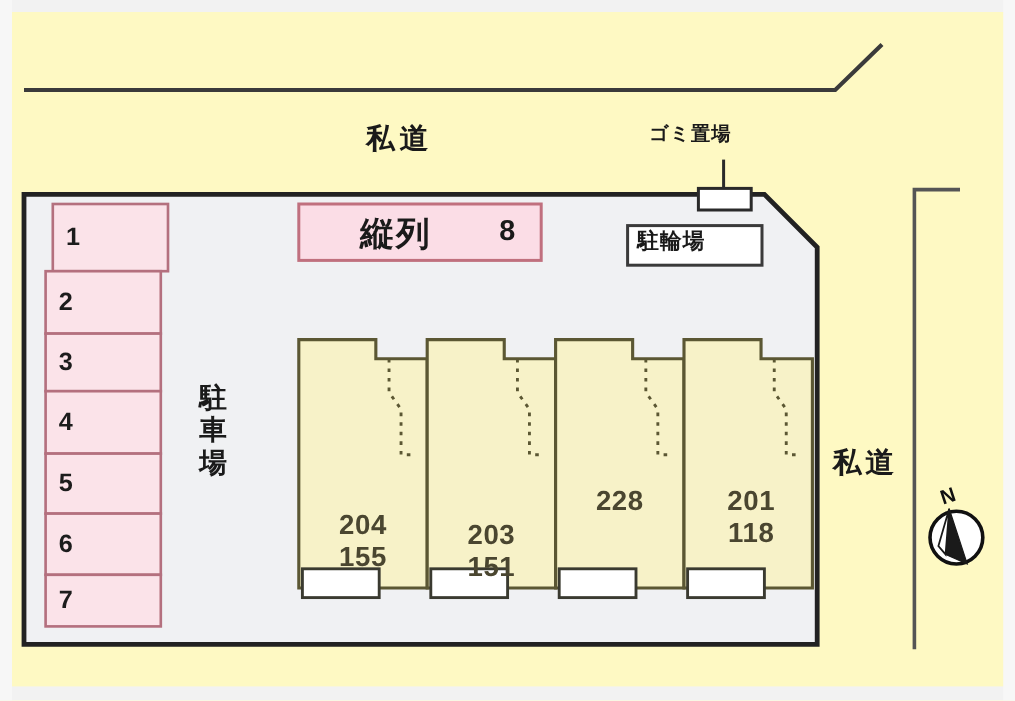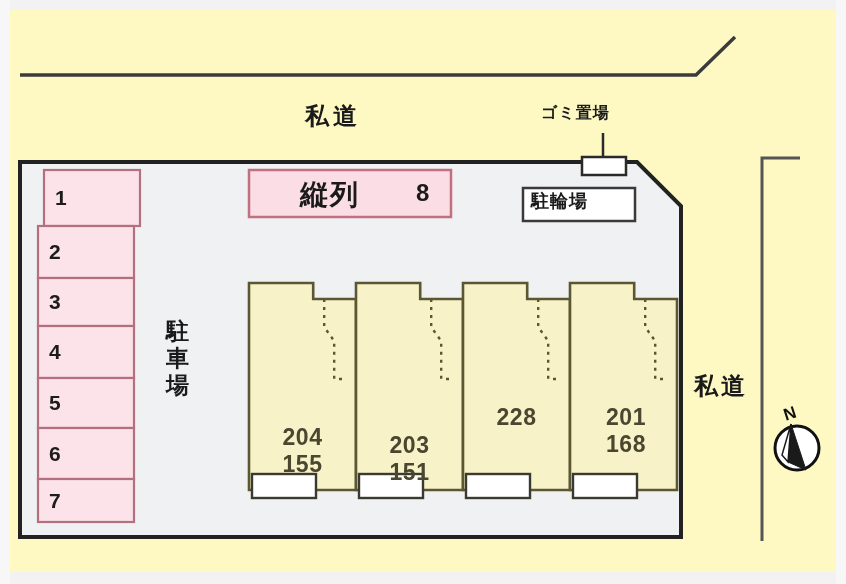--- a/index.html
+++ b/index.html
@@ -212,17 +212,17 @@
       </div>
       <div class="unit-num" style="left: 356px; top: 404px; width: 107px; margin-top: 28px;">
         <div>203</div>
         <div>151</div>
       </div>
       <div class="unit-num" style="left: 463px; top: 404px; width: 107px;">
         <div>228</div>
       </div>
       <div class="unit-num" style="left: 570px; top: 404px; width: 112px;">
         <div>201</div>
-        <div>168</div>
+        <div>118</div>
       </div>
     </div>
 
 </div>
 
 </body></html>

